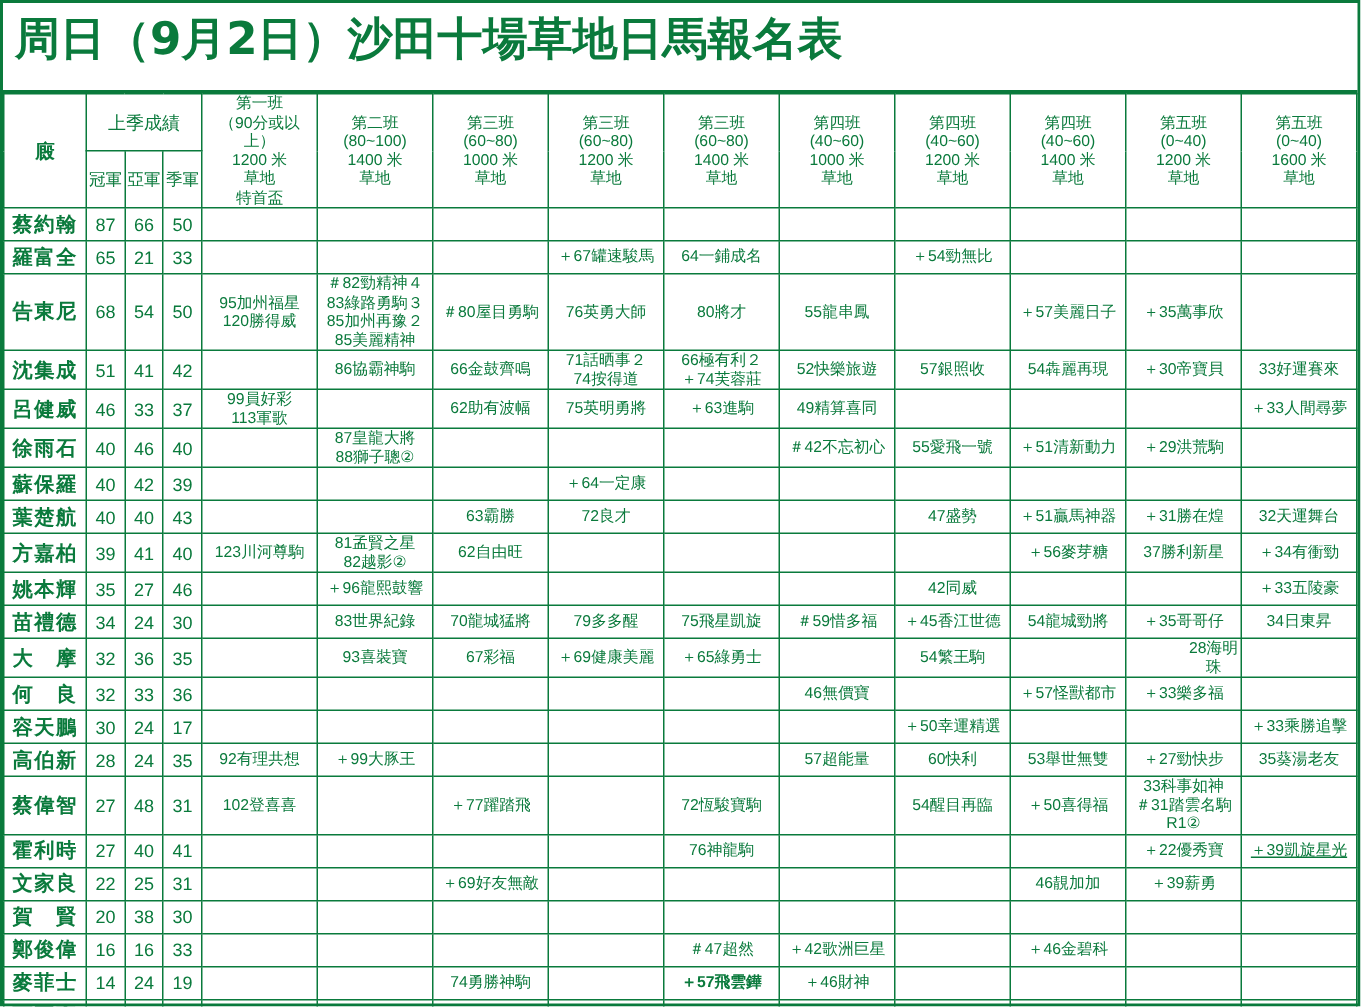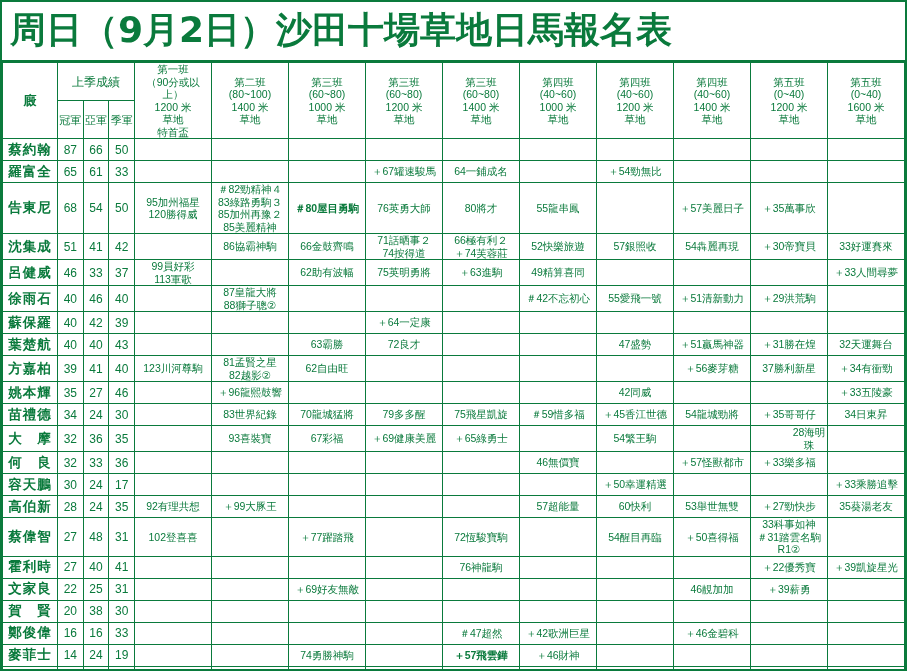--- a/index.html
+++ b/index.html
@@ -8,21 +8,21 @@
     font-family:"Liberation Sans","DejaVu Sans",sans-serif;
     color:#0a5c2e;
     overflow:hidden;
   }
   .page{position:relative;width:907px;height:671px;box-sizing:border-box;border:2px solid #0a7a3c;}
 
   
   .hdr{position:relative;height:58px;border-bottom:2px solid #0a7a3c;}
   .hdr-title{
     position:absolute;left:8px;top:4px;
-    font-size:36px;font-weight:bold;color:#0a7a3c;
+    font-size:30px;font-weight:bold;color:#0a7a3c;
     letter-spacing:0px;white-space:nowrap;
     font-family:"DejaVu Sans","Liberation Sans",sans-serif;
   }
   .hdr-note{
     position:absolute;right:6px;top:4px;
     font-size:9.5px;line-height:12px;color:#0a7a3c;text-align:left;
   }
   .hdr-note div{white-space:nowrap;}
 
   
@@ -143,21 +143,21 @@
           <td class="col-race cell" style="white-space: pre-line;"></td>
           <td class="col-race cell" style="white-space: pre-line;"></td>
           <td class="col-race cell" style="white-space: pre-line;"></td>
           <td class="col-race cell" style="white-space: pre-line;"></td>
           <td class="col-race cell" style="white-space: pre-line;"></td>
           <td class="col-race cell" style="white-space: pre-line;"></td>
         </tr>
         <tr>
           <td class="col-name nm">羅富全</td>
           <td class="col-n num">65</td>
-          <td class="col-n num">61</td>
+          <td class="col-n num">21</td>
           <td class="col-n num">33</td>
           <td class="col-race cell" style="white-space: pre-line;"></td>
           <td class="col-race cell" style="white-space: pre-line;"></td>
           <td class="col-race cell" style="white-space: pre-line;"></td>
           <td class="col-race cell" style="white-space: pre-line;">＋67罐速駿馬</td>
           <td class="col-race cell" style="white-space: pre-line;">64一鋪成名</td>
           <td class="col-race cell" style="white-space: pre-line;"></td>
           <td class="col-race cell" style="white-space: pre-line;">＋54勁無比</td>
           <td class="col-race cell" style="white-space: pre-line;"></td>
           <td class="col-race cell" style="white-space: pre-line;"></td>
@@ -167,21 +167,21 @@
           <td class="col-name nm">告東尼</td>
           <td class="col-n num">68</td>
           <td class="col-n num">54</td>
           <td class="col-n num">50</td>
           <td class="col-race cell" style="white-space: pre-line;">95加州福星
 120勝得威</td>
           <td class="col-race cell" style="white-space: pre-line;">＃82勁精神４
 83綠路勇駒３
 85加州再豫２
 85美麗精神</td>
-          <td class="col-race cell" style="white-space: pre-line; font-weight: bold;">＃80屋目勇駒</td>
+          <td class="col-race cell" style="white-space: pre-line;">＃80屋目勇駒</td>
           <td class="col-race cell" style="white-space: pre-line;">76英勇大師</td>
           <td class="col-race cell" style="white-space: pre-line;">80將才</td>
           <td class="col-race cell" style="white-space: pre-line;">55龍串鳳</td>
           <td class="col-race cell" style="white-space: pre-line;"></td>
           <td class="col-race cell" style="white-space: pre-line;">＋57美麗日子</td>
           <td class="col-race cell" style="white-space: pre-line;">＋35萬事欣</td>
           <td class="col-race cell" style="white-space: pre-line;"></td>
         </tr>
         <tr>
           <td class="col-name nm">沈集成</td>
@@ -404,21 +404,21 @@
           <td class="col-n num">41</td>
           <td class="col-race cell" style="white-space: pre-line;"></td>
           <td class="col-race cell" style="white-space: pre-line;"></td>
           <td class="col-race cell" style="white-space: pre-line;"></td>
           <td class="col-race cell" style="white-space: pre-line;"></td>
           <td class="col-race cell" style="white-space: pre-line;">76神龍駒</td>
           <td class="col-race cell" style="white-space: pre-line;"></td>
           <td class="col-race cell" style="white-space: pre-line;"></td>
           <td class="col-race cell" style="white-space: pre-line;"></td>
           <td class="col-race cell" style="white-space: pre-line;">＋22優秀寶</td>
-          <td class="col-race cell" style="white-space: pre-line;">＋39凱旋星光</td>
+          <td class="col-race cell" style="white-space: pre-line; text-decoration: underline;">＋39凱旋星光</td>
         </tr>
         <tr>
           <td class="col-name nm">文家良</td>
           <td class="col-n num">22</td>
           <td class="col-n num">25</td>
           <td class="col-n num">31</td>
           <td class="col-race cell" style="white-space: pre-line;"></td>
           <td class="col-race cell" style="white-space: pre-line;"></td>
           <td class="col-race cell" style="white-space: pre-line;">＋69好友無敵</td>
           <td class="col-race cell" style="white-space: pre-line;"></td>

